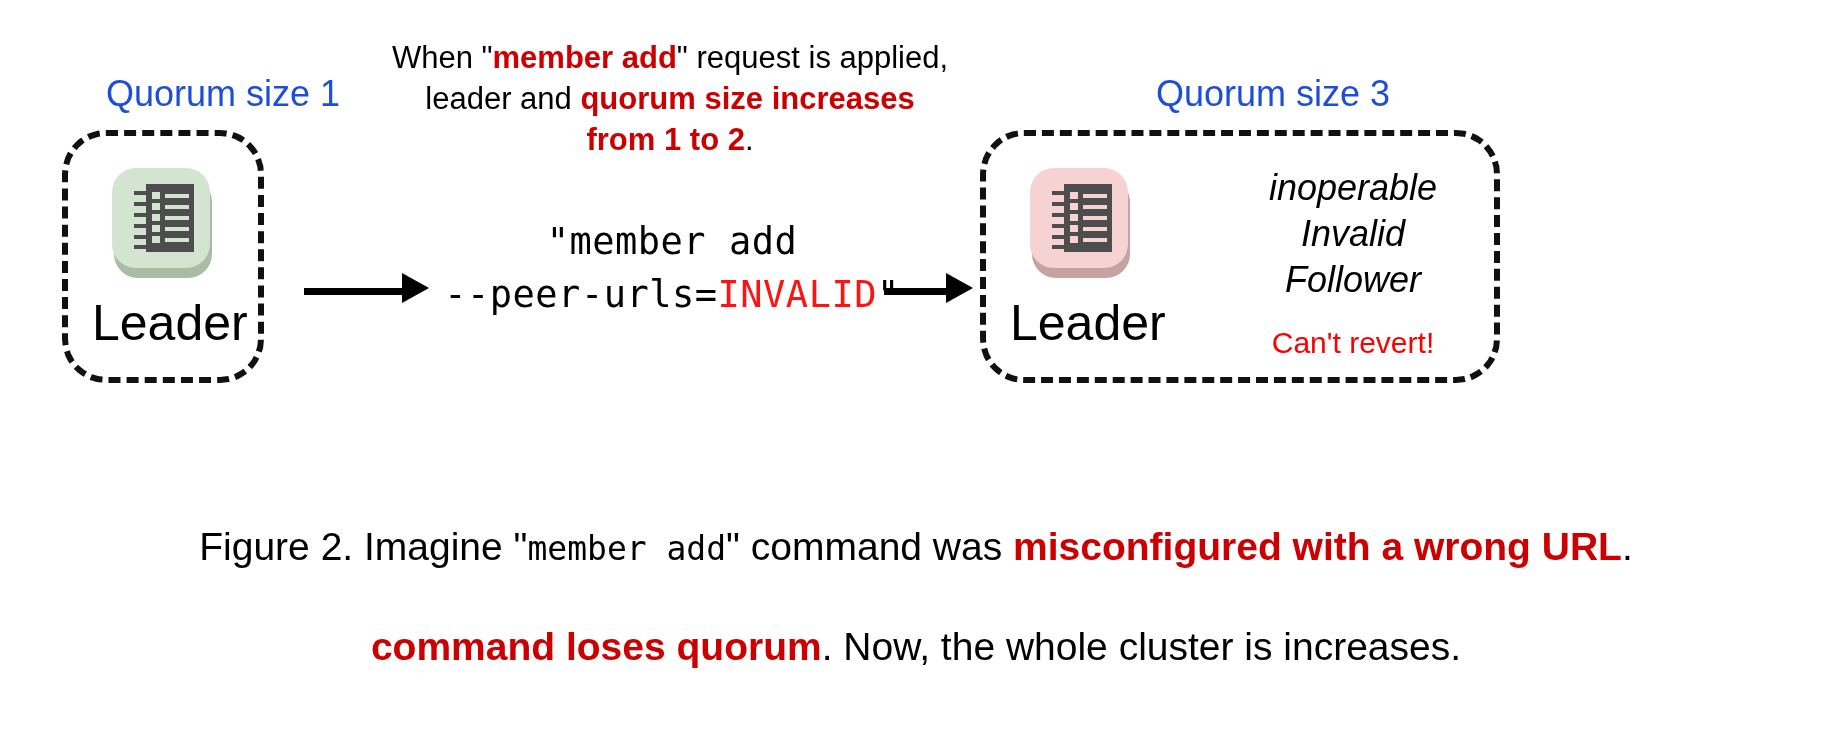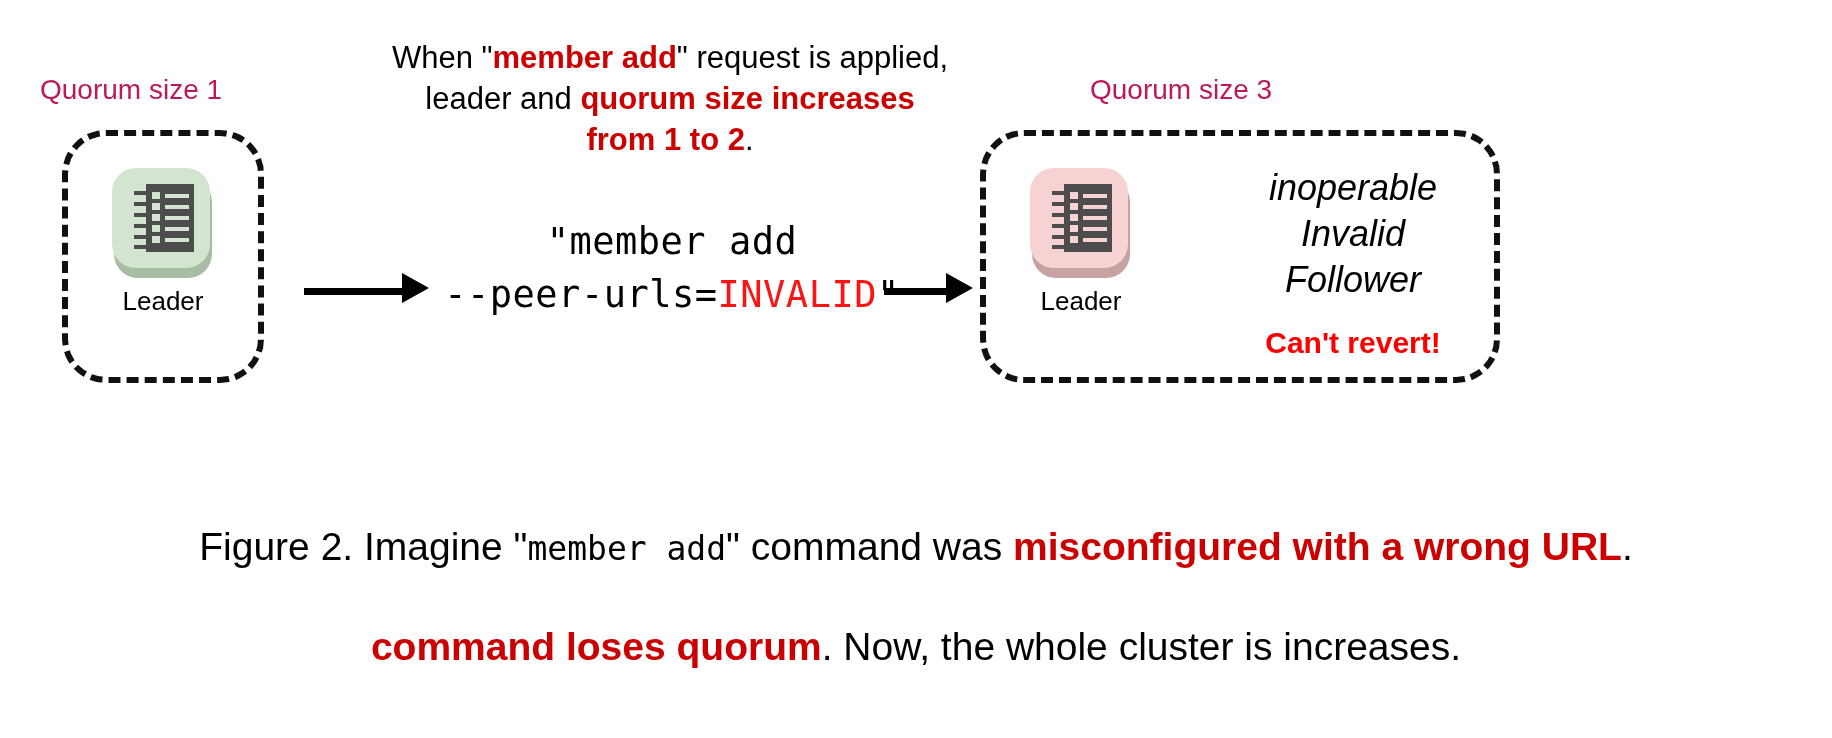--- a/index.html
+++ b/index.html
@@ -13,24 +13,24 @@
     position: relative;
     font-family: "Liberation Sans", sans-serif;
     color: #000000;
     overflow: hidden;
   }
 
   .abs { position: absolute; }
 
   
   .cluster-title {
-    font-size: 28px;
+    font-size: 36px;
     font-weight: 400;
-    color: #be185d;
-    text-align: left;
+    color: #1d4ed8;
+    text-align: right;
     white-space: nowrap;
     line-height: 1;
   }
   #quorum-title-left { left: 40px;  top: 76px;  width: 300px; }
   #quorum-title-right{ left: 1090px;top: 76px;  width: 300px; }
 
   
   .cluster-box {
     border: 6px dashed #111111;
     border-radius: 44px;
@@ -54,24 +54,24 @@
     width: 98px; height: 100px;
     border-radius: 24px;
   }
   .node-tile {
     position: absolute;
     left: 0; top: 8px;
     width: 98px; height: 100px;
     border-radius: 24px;
   }
   .node-label {
-    font-size: 26px;
+    font-size: 50px;
     font-weight: 400;
     line-height: 1;
-    margin-top: 6px;
+    margin-top: 16px;
     white-space: nowrap;
   }
   #node-left  { left: 92px;  top: 160px; width: 142px; }
   #node-right { left: 1010px;top: 160px; width: 142px; }
 
   
   .rack { position: absolute; left: 22px; top: 16px; width: 60px; height: 68px; }
   .rack-body {
     position: absolute; left: 12px; top: 0;
     width: 48px; height: 68px;
@@ -133,21 +133,21 @@
     left: 1228px; top: 165px; width: 250px;
     font-size: 36px;
     font-style: italic;
     line-height: 1.28;
     text-align: center;
     color: #000;
   }
   #cant-revert {
     left: 1228px; top: 328px; width: 250px;
     font-size: 30px;
-    font-weight: bold;
+    font-weight: normal;
     text-align: center;
     color: #fc0000;
     line-height: 1;
   }
 
   
   #figure-caption {
     left: 46px; top: 522px; width: 1740px;
     text-align: center;
     font-family: "Liberation Sans Narrow", "Liberation Sans", sans-serif;

